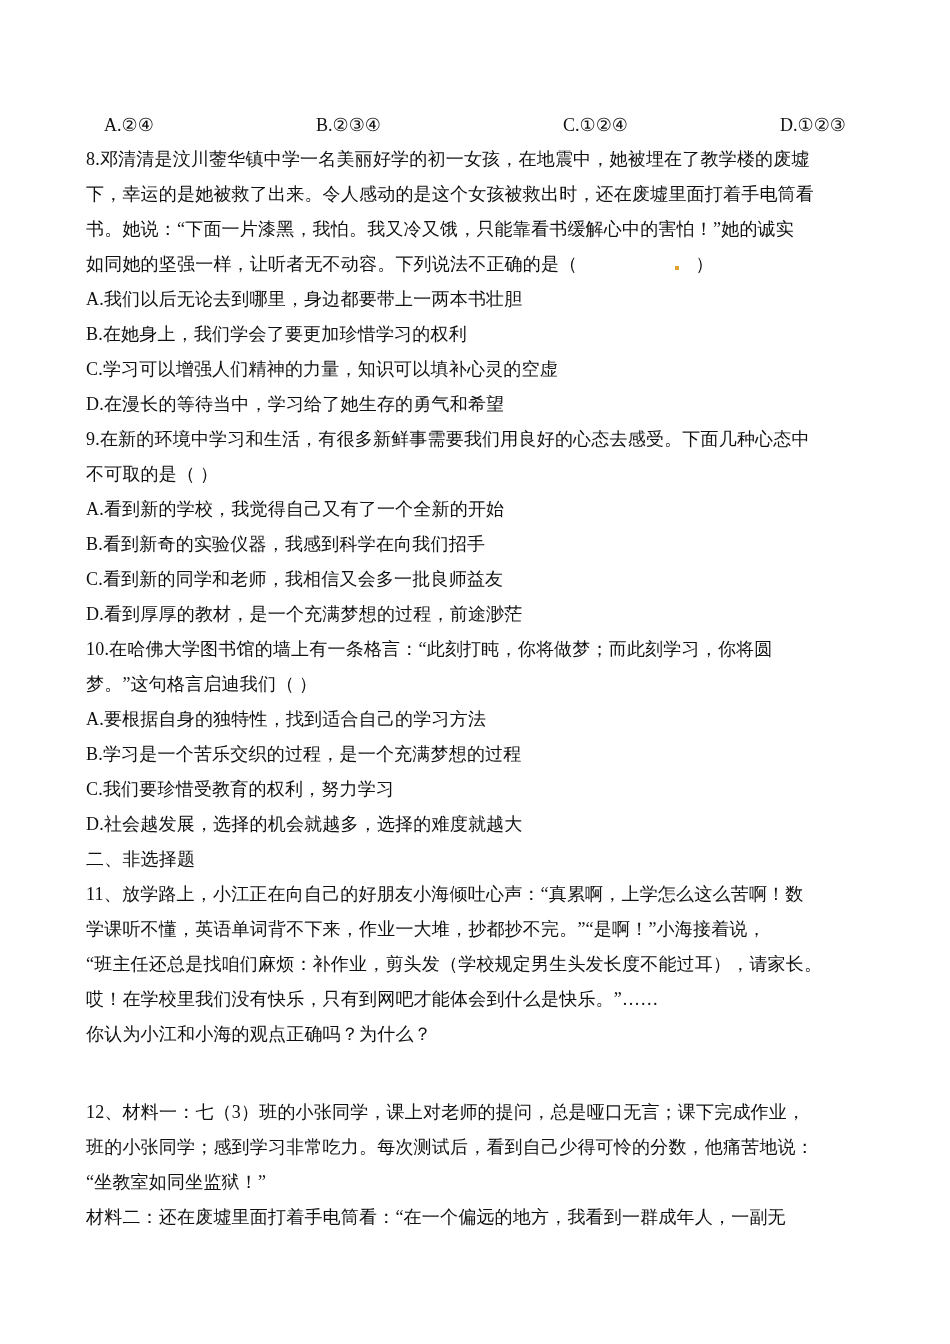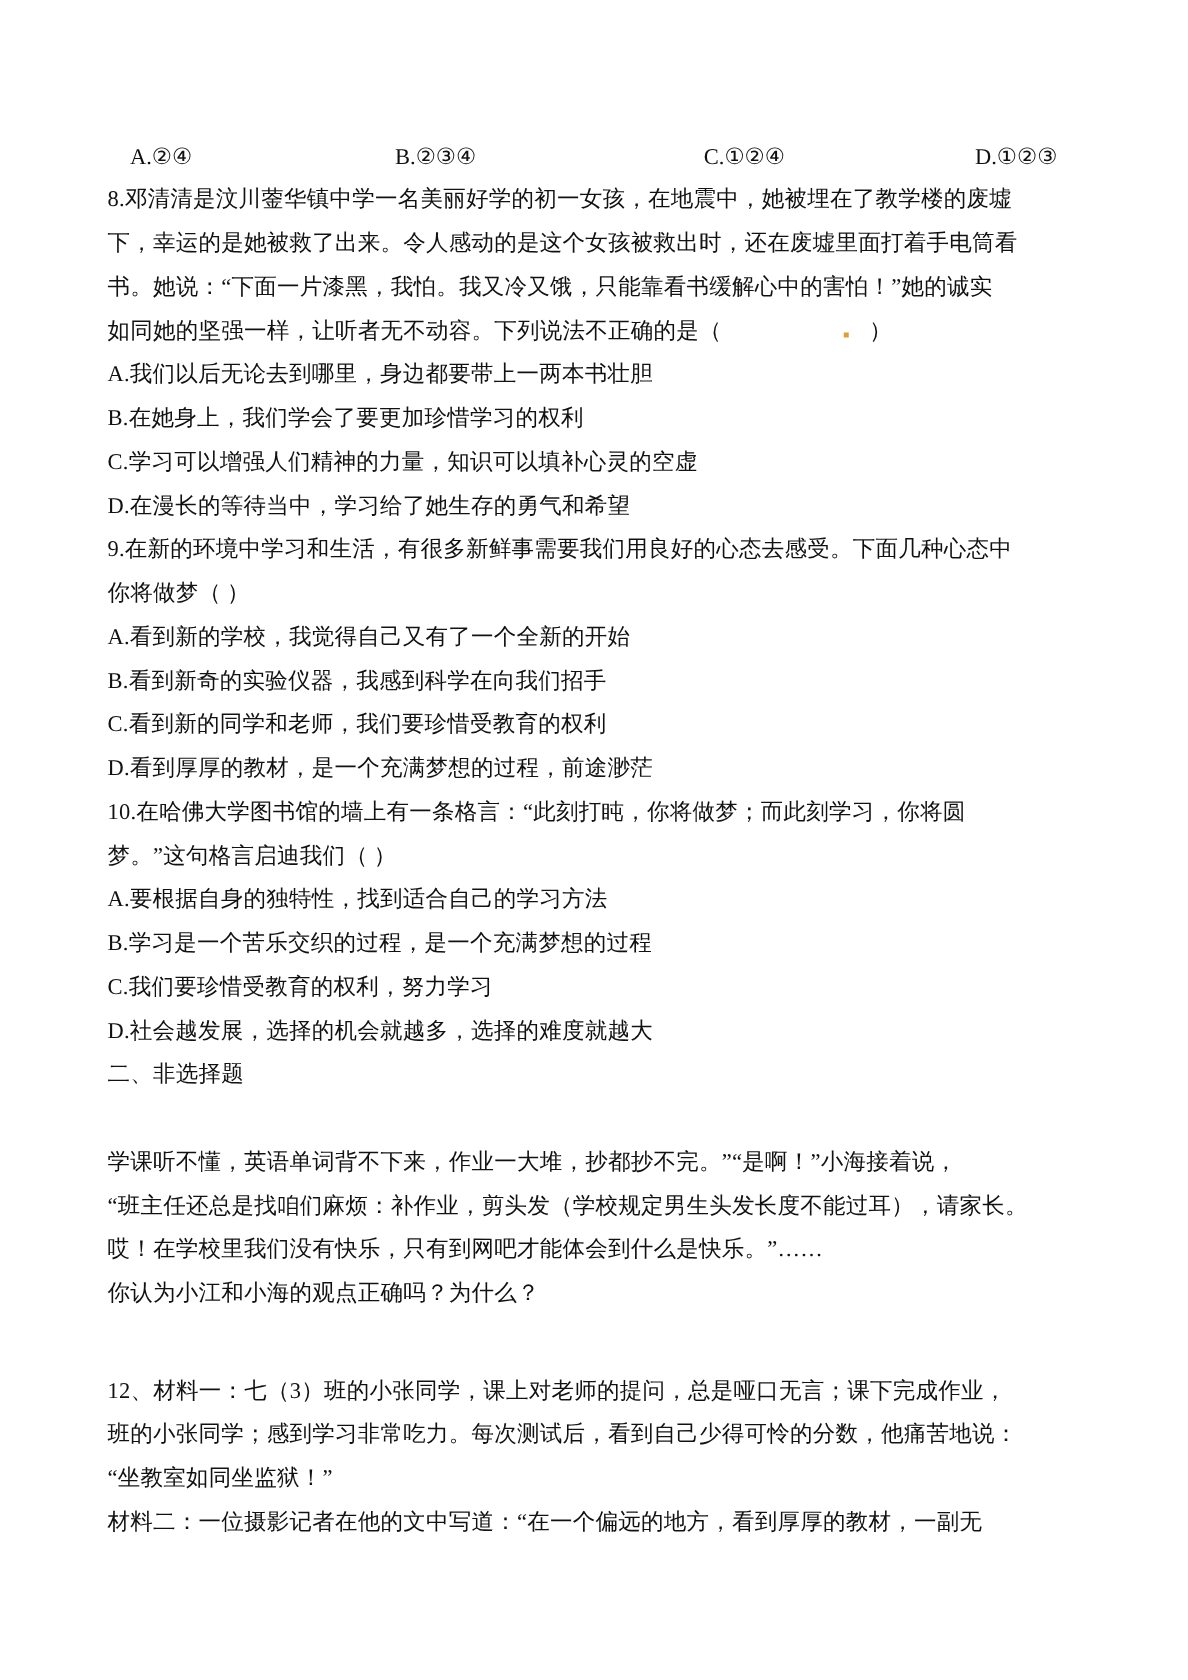--- a/index.html
+++ b/index.html
@@ -29,38 +29,39 @@
   <div class="line" style="top:217px">书。她说：“下面一片漆黑，我怕。我又冷又饿，只能靠看书缓解心中的害怕！”她的诚实</div>
   <div class="line" style="top:252px">
     <span>如同她的坚强一样，让听者无不动容。下列说法不正确的是（</span><span class="sp" style="width:96px"></span><span class="dot"></span><span class="sp" style="width:14px"></span><span>）</span>
   </div>
   <div class="line" style="top:287px">A.我们以后无论去到哪里，身边都要带上一两本书壮胆</div>
   <div class="line" style="top:322px">B.在她身上，我们学会了要更加珍惜学习的权利</div>
   <div class="line" style="top:357px">C.学习可以增强人们精神的力量，知识可以填补心灵的空虚</div>
   <div class="line" style="top:392px">D.在漫长的等待当中，学习给了她生存的勇气和希望</div>
 
   <div class="line" style="top:427px">9.在新的环境中学习和生活，有很多新鲜事需要我们用良好的心态去感受。下面几种心态中</div>
-  <div class="line" style="top:462px">你将做梦（        ）</div>
+  <div class="line" style="top:462px">不可取的是（        ）</div>
   <div class="line" style="top:497px">A.看到新的学校，我觉得自己又有了一个全新的开始</div>
   <div class="line" style="top:532px">B.看到新奇的实验仪器，我感到科学在向我们招手</div>
-  <div class="line" style="top:567px">C.看到新的同学和老师，我们要珍惜受教育的权利</div>
+  <div class="line" style="top:567px">C.看到新的同学和老师，我相信又会多一批良师益友</div>
   <div class="line" style="top:602px">D.看到厚厚的教材，是一个充满梦想的过程，前途渺茫</div>
 
   <div class="line" style="top:637px">10.在哈佛大学图书馆的墙上有一条格言：“此刻打盹，你将做梦；而此刻学习，你将圆</div>
   <div class="line" style="top:672px">梦。”这句格言启迪我们（      ）</div>
   <div class="line" style="top:707px">A.要根据自身的独特性，找到适合自己的学习方法</div>
   <div class="line" style="top:742px">B.学习是一个苦乐交织的过程，是一个充满梦想的过程</div>
   <div class="line" style="top:777px">C.我们要珍惜受教育的权利，努力学习</div>
   <div class="line" style="top:812px">D.社会越发展，选择的机会就越多，选择的难度就越大</div>
 
   <div class="line" style="top:847px">二、非选择题</div>
 
+  <div class="line" style="top:882px">11、放学路上，小江正在向自己的好朋友小海倾吐心声：“真累啊，上学怎么这么苦啊！数</div>
   <div class="line" style="top:917px">学课听不懂，英语单词背不下来，作业一大堆，抄都抄不完。”“是啊！”小海接着说，</div>
   <div class="line" style="top:952px">“班主任还总是找咱们麻烦：补作业，剪头发（学校规定男生头发长度不能过耳），请家长。</div>
   <div class="line" style="top:987px">哎！在学校里我们没有快乐，只有到网吧才能体会到什么是快乐。”……</div>
   <div class="line" style="top:1022px">你认为小江和小海的观点正确吗？为什么？</div>
 
   <div class="line" style="top:1100px">12、材料一：七（3）班的小张同学，课上对老师的提问，总是哑口无言；课下完成作业，</div>
   <div class="line" style="top:1135px">班的小张同学；感到学习非常吃力。每次测试后，看到自己少得可怜的分数，他痛苦地说：</div>
   <div class="line" style="top:1170px">“坐教室如同坐监狱！”</div>
-  <div class="line" style="top:1205px">材料二：一位摄影记者在他的文中写道：“在一个偏远的地方，看到厚厚的教材，一副无</div>
+  <div class="line" style="top:1205px">材料二：还在废墟里面打着手电筒看：“在一个偏远的地方，我看到一群成年人，一副无</div>
 
 </div>
 
 </body></html>

